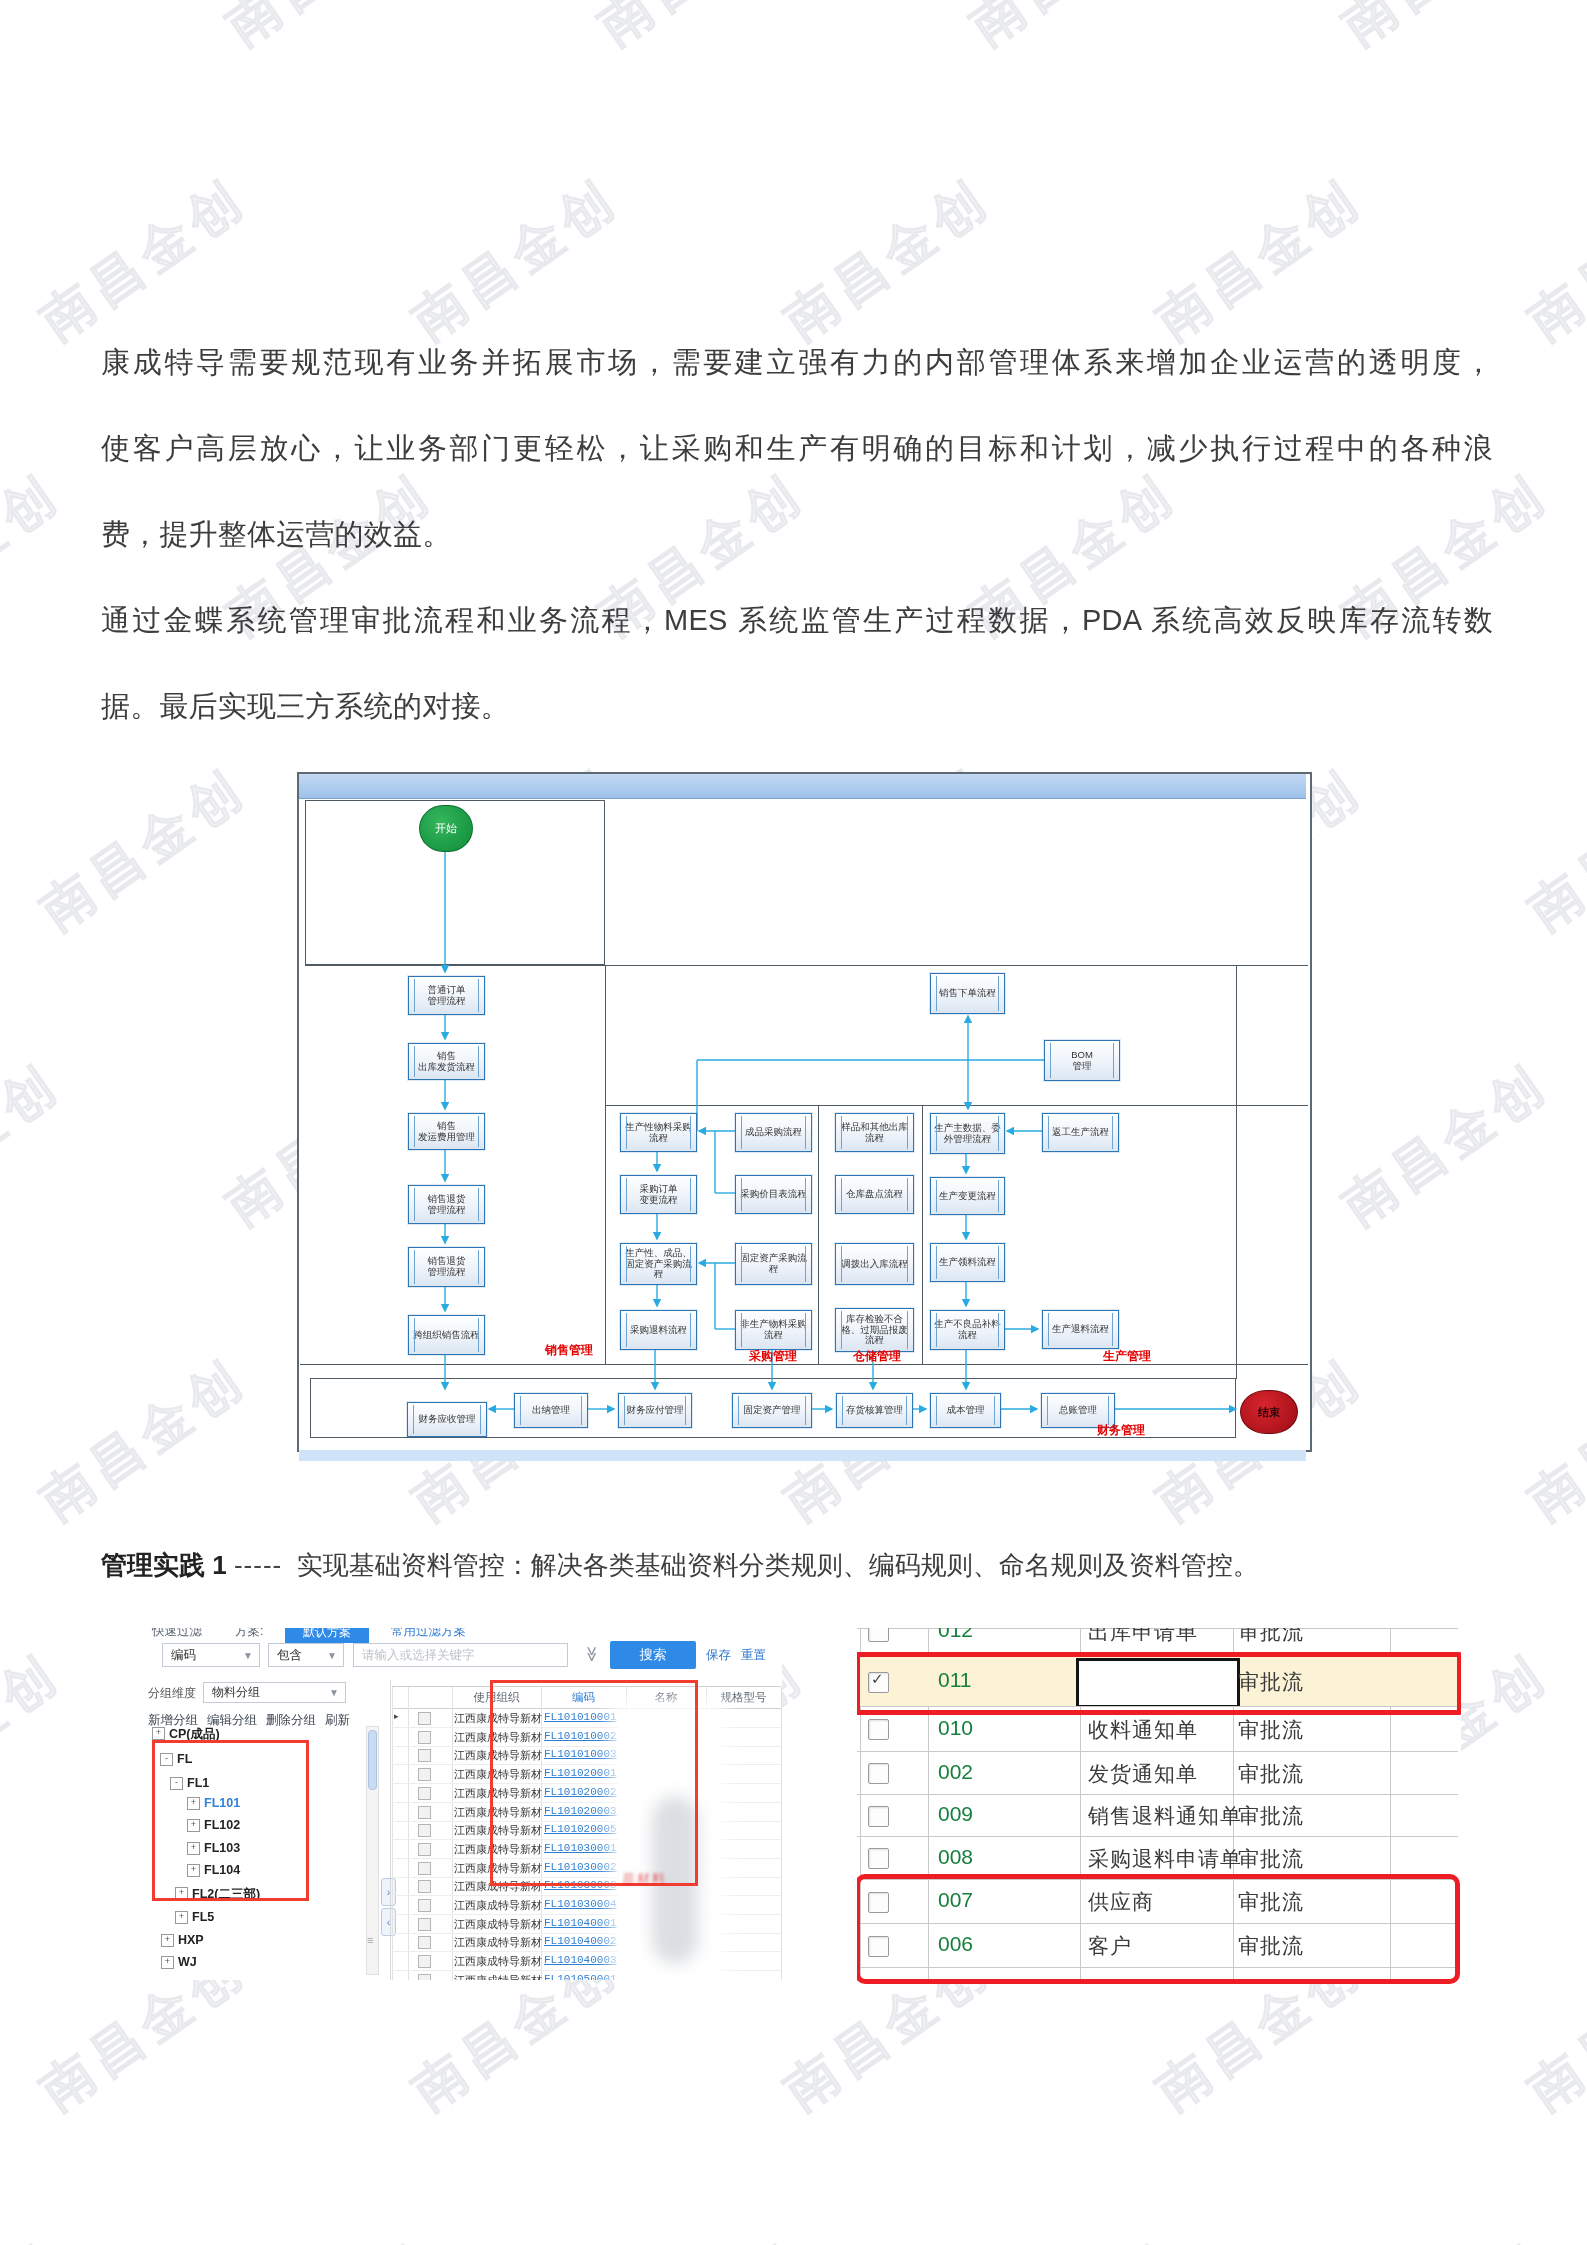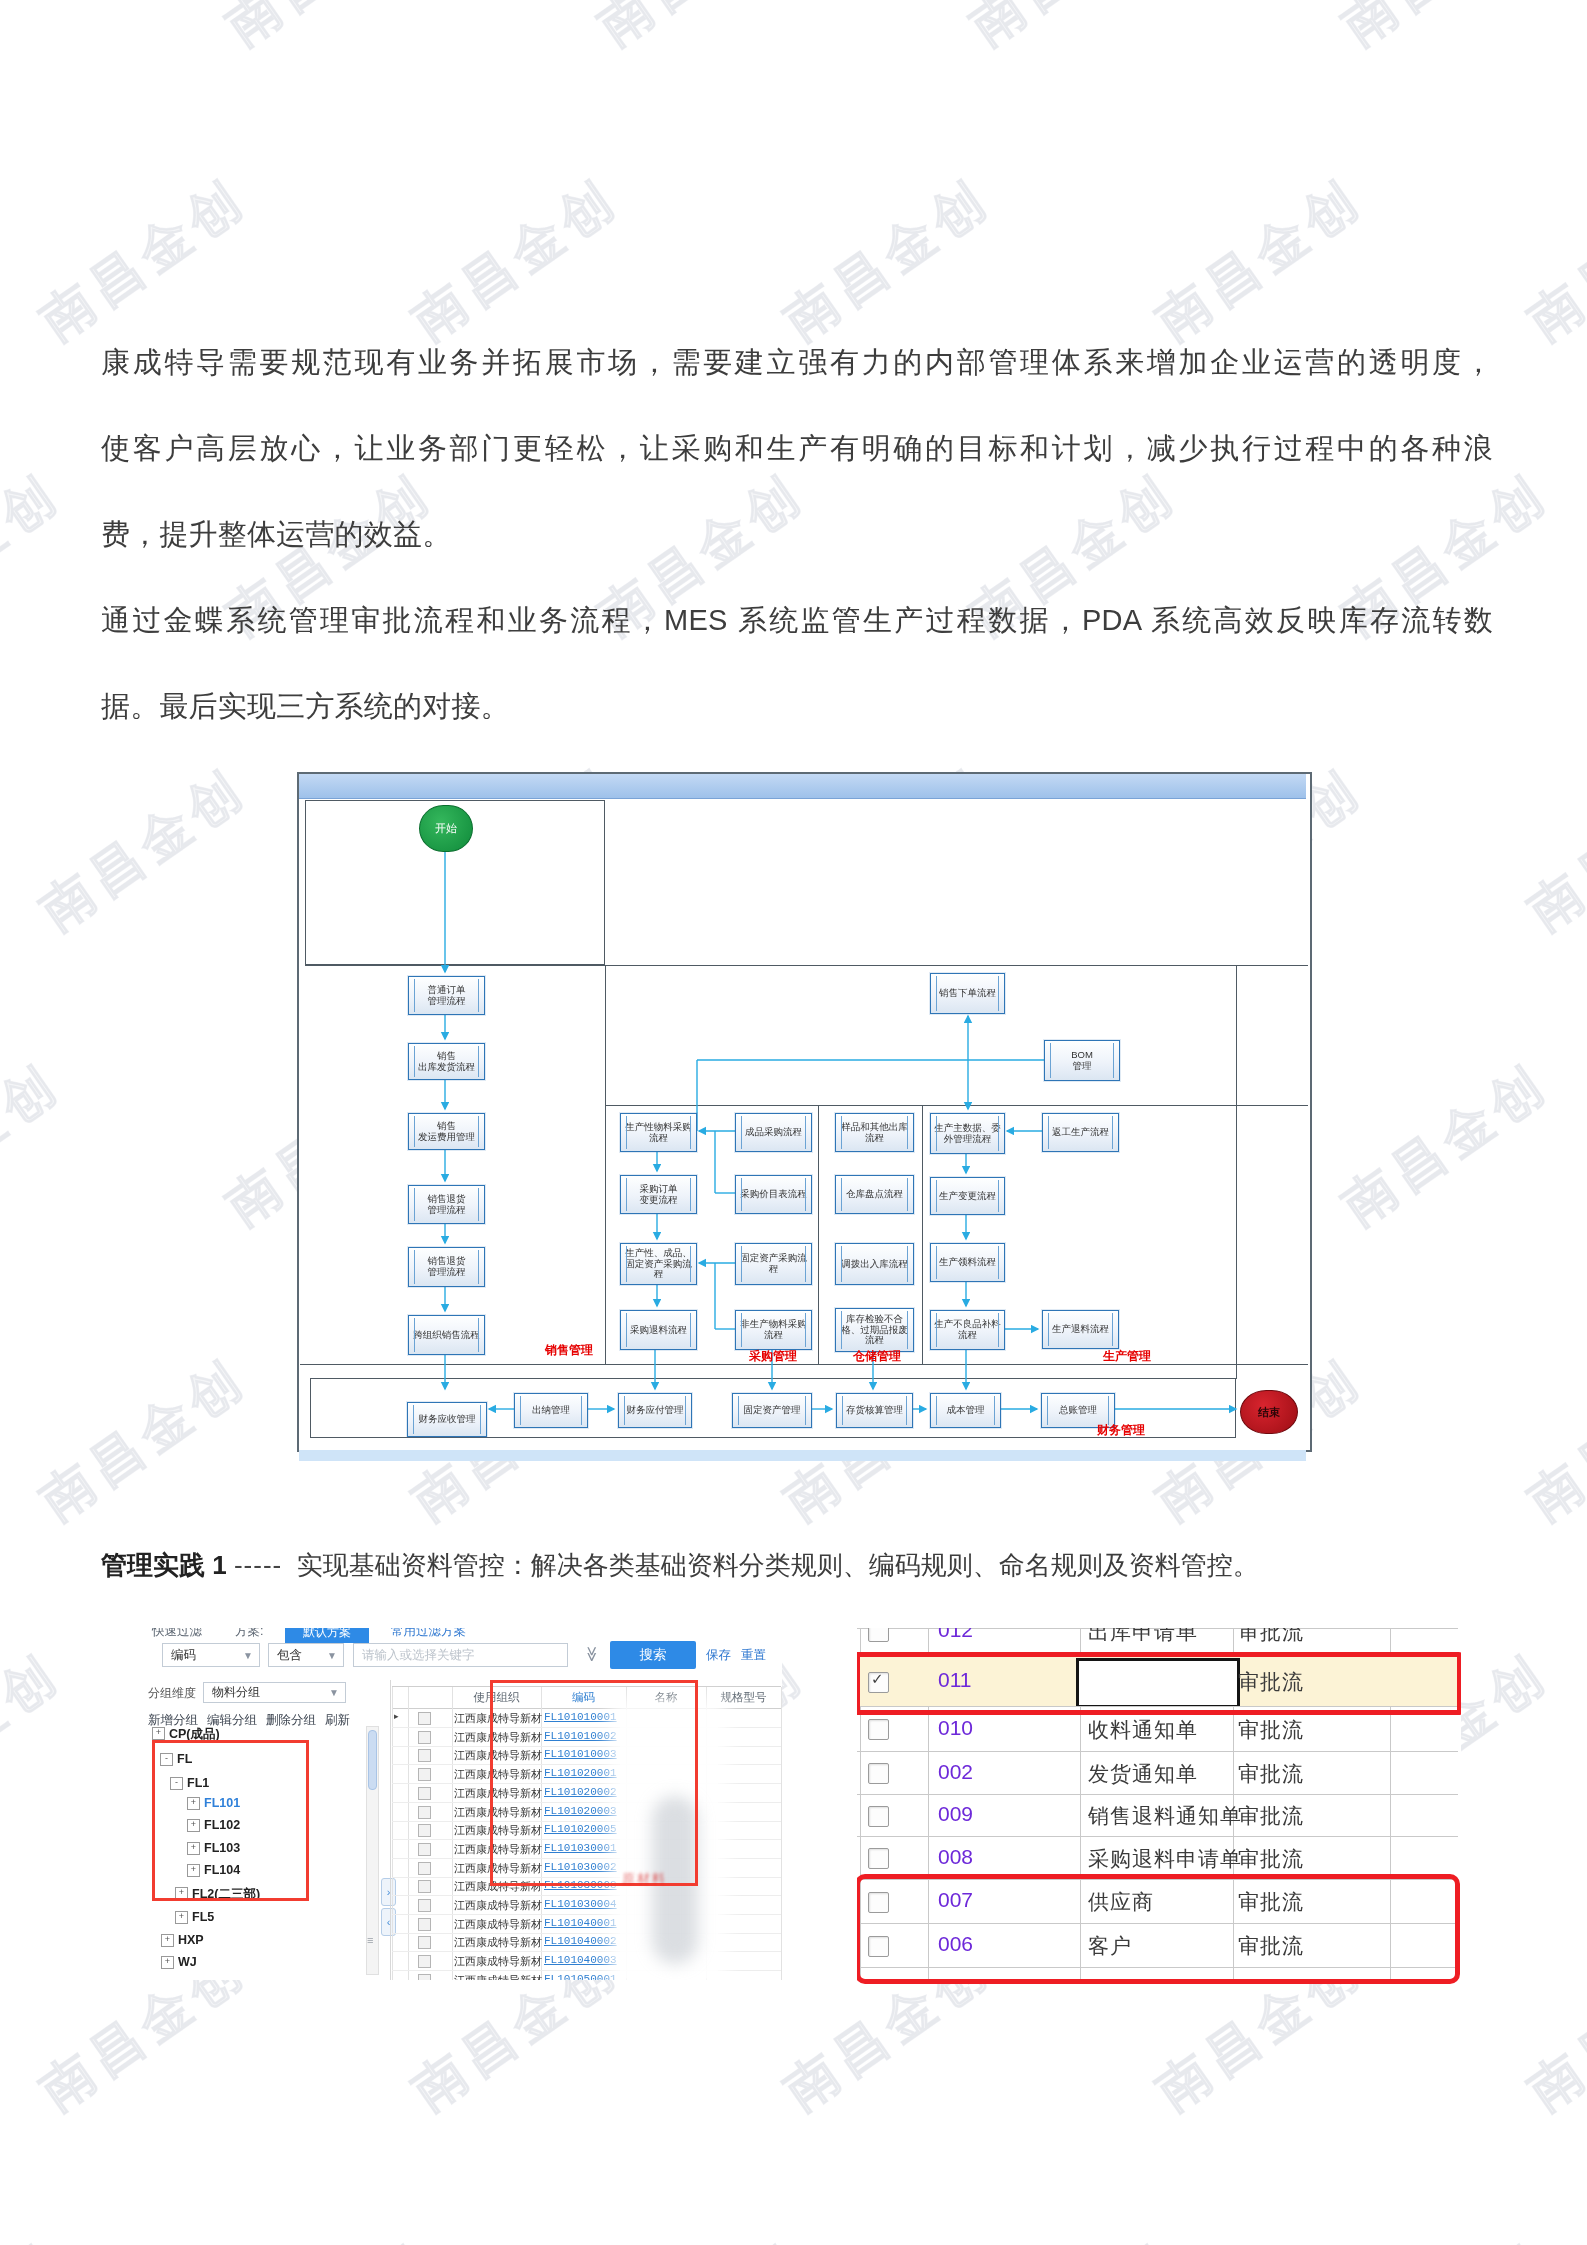--- a/index.html
+++ b/index.html
@@ -88,21 +88,21 @@
   .grip{position:absolute;left:267px;top:306px;color:#9aa0a8;font-size:11px;}
   .smudge1{position:absolute;left:520px;top:82px;width:98px;height:268px;background:rgba(255,255,255,0.93);
       box-shadow:0 0 16px 10px rgba(255,255,255,0.9);z-index:5;}
   .smudge2{position:absolute;left:552px;top:168px;width:46px;height:168px;background:rgba(170,176,185,0.42);
       filter:blur(8px);border-radius:24px;z-index:5;}
   .redscribble{position:absolute;left:522px;top:242px;font-size:13px;color:rgba(216,32,32,0.65);
       filter:blur(1.5px);z-index:7;letter-spacing:2px;}
   
   .shotR{position:absolute;left:857px;top:1628px;width:604px;height:356px;overflow:hidden;background:#fff;}
   .rrow{position:absolute;left:3px;width:598px;overflow:hidden;}
-  .rrow .code{position:absolute;left:78px;font-size:21px;color:#6d28d9;}
+  .rrow .code{position:absolute;left:78px;font-size:21px;color:#15803d;}
   .rrow .name{position:absolute;left:228px;font-size:21px;color:#3b3b3b;letter-spacing:1px;}
   .rrow .flow{position:absolute;left:378px;font-size:21px;color:#3b3b3b;letter-spacing:1px;}
   .rgridh{position:absolute;left:0px;width:601px;height:1px;background:#c9c9c9;}
   .rgridv{position:absolute;top:0px;width:1px;height:352px;background:#c9c9c9;}
   .editcell{position:absolute;left:216px;top:2px;width:158px;height:44px;border:3px solid #141414;background:#fff;}
   .redboxR{position:absolute;border:5px solid #ee1d23;z-index:6;}
 </style>
 </head>
 <body>
 

